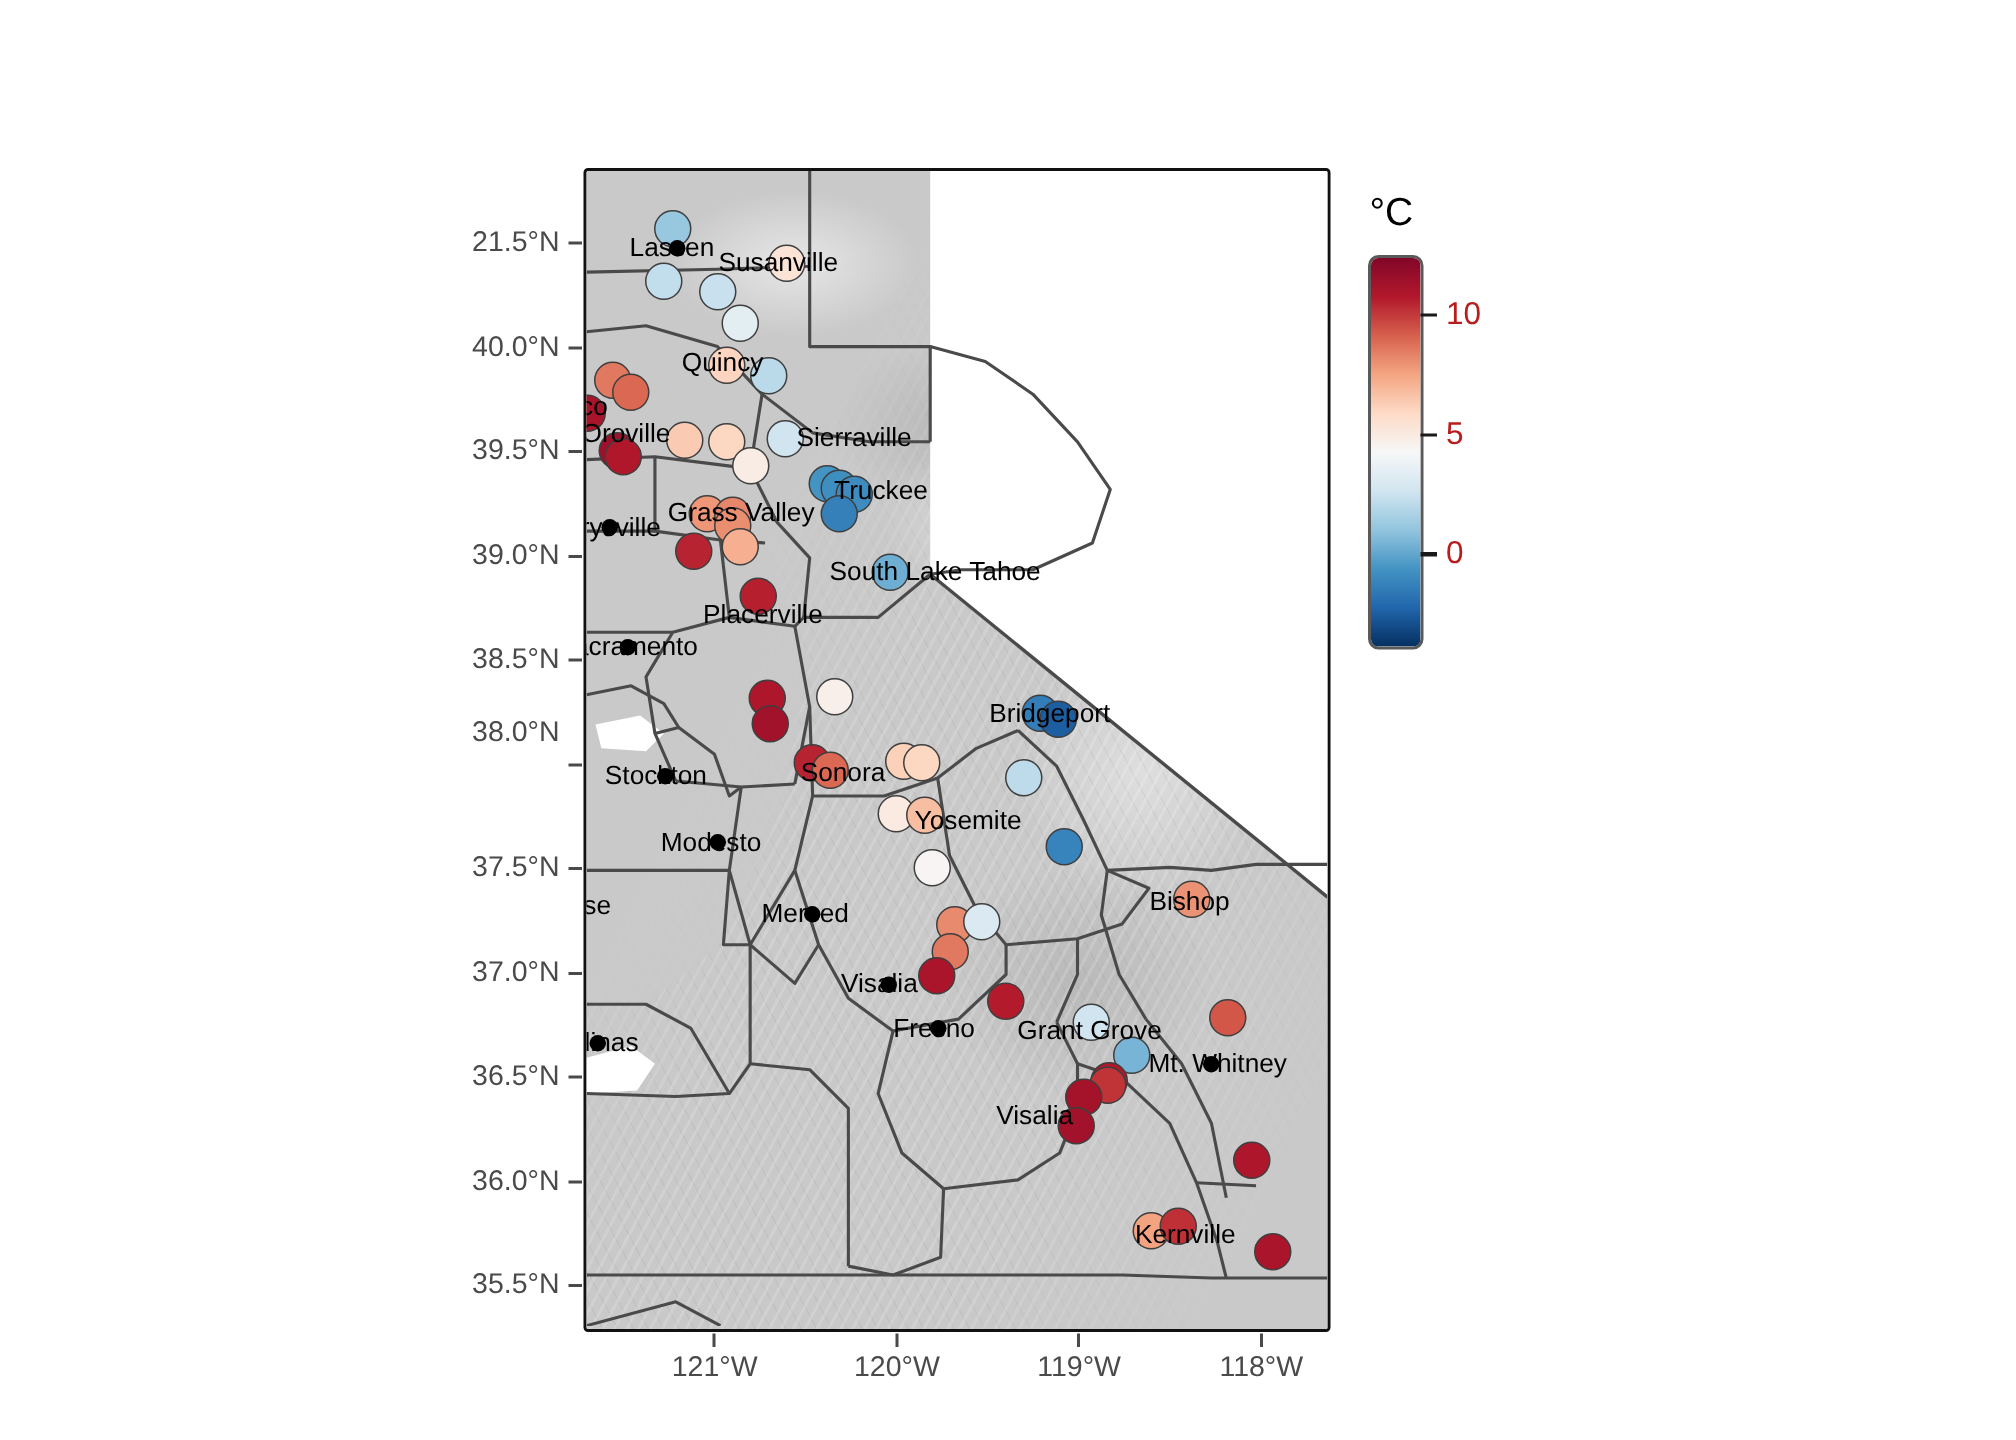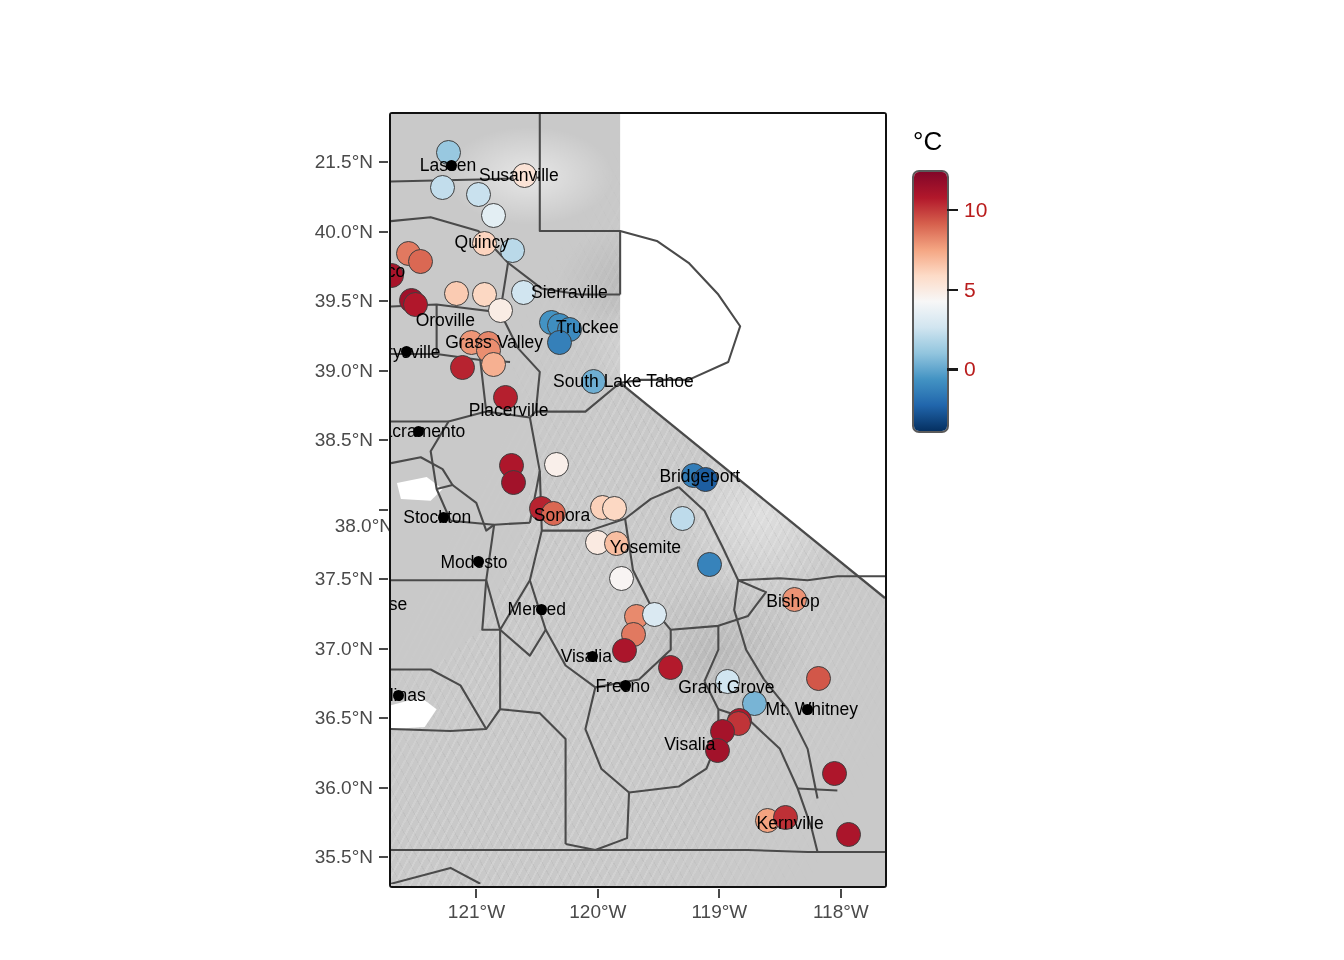--- a/index.html
+++ b/index.html
@@ -155,21 +155,21 @@
       <div class="ytick-label" style="left: 0px; width: 373px; text-align: right; top: 162.065px;">21.5°N</div>
       <div class="ytick-mark" style="left: 379px; top: 161.065px;"></div>
       <div class="ytick-label" style="left: 0px; width: 373px; text-align: right; top: 231.599px;">40.0°N</div>
       <div class="ytick-mark" style="left: 379px; top: 230.599px;"></div>
       <div class="ytick-label" style="left: 0px; width: 373px; text-align: right; top: 301.133px;">39.5°N</div>
       <div class="ytick-mark" style="left: 379px; top: 300.133px;"></div>
       <div class="ytick-label" style="left: 0px; width: 373px; text-align: right; top: 370.667px;">39.0°N</div>
       <div class="ytick-mark" style="left: 379px; top: 369.667px;"></div>
       <div class="ytick-label" style="left: 0px; width: 373px; text-align: right; top: 440.201px;">38.5°N</div>
       <div class="ytick-mark" style="left: 379px; top: 439.201px;"></div>
-      <div class="ytick-label" style="left: 0px; width: 373px; text-align: right; top: 526px; padding-left: 20px;">38.0°N</div>
+      <div class="ytick-label" style="left: 0px; width: 373px; text-align: right; top: 489px;">38.0°N</div>
       <div class="ytick-mark" style="left: 379px; top: 508.735px;"></div>
       <div class="ytick-label" style="left: 0px; width: 373px; text-align: right; top: 579.269px;">37.5°N</div>
       <div class="ytick-mark" style="left: 379px; top: 578.269px;"></div>
       <div class="ytick-label" style="left: 0px; width: 373px; text-align: right; top: 648.803px;">37.0°N</div>
       <div class="ytick-mark" style="left: 379px; top: 647.803px;"></div>
       <div class="ytick-label" style="left: 0px; width: 373px; text-align: right; top: 718.337px;">36.5°N</div>
       <div class="ytick-mark" style="left: 379px; top: 717.337px;"></div>
       <div class="ytick-label" style="left: 0px; width: 373px; text-align: right; top: 787.871px;">36.0°N</div>
       <div class="ytick-mark" style="left: 379px; top: 786.871px;"></div>
       <div class="ytick-label" style="left: 0px; width: 373px; text-align: right; top: 857.405px;">35.5°N</div>
@@ -316,21 +316,21 @@
           <div class="pt" title="11.1 °C" style="left: 457.917px; top: 720.373px; background: rgb(171, 21, 43);"></div>
         </div>
       <div id="cities">
           <div class="citydot" style="left: 60.7317px; top: 51.4552px;"></div>
           <div class="citylabel" style="left: 28.7317px; top: 51.4552px;">Lassen</div>
           <div class="citylabel" style="left: 87.9659px; top: 61.19px;">Susanville</div>
           <div class="citylabel" style="left: 63.5268px; top: 127.943px;">Quincy</div>
           <div class="citylabel" style="left: 139.976px; top: 178.007px;">Sierraville</div>
           <div class="citylabel" style="left: 165.054px; top: 212.774px;">Truckee</div>
           <div class="citylabel" style="left: -30.5756px; top: 157.147px;">Chico</div>
-          <div class="citylabel" style="left: -3.35122px; top: 206px; margin-left: 28px;">Oroville</div>
+          <div class="citylabel" style="left: -3.35122px; top: 175px;">Oroville</div>
           <div class="citylabel" style="left: 54.1659px; top: 228.072px;">Grass Valley</div>
           <div class="citydot" style="left: 15.7902px; top: 237.806px;"></div>
           <div class="citylabel" style="left: -28.2098px; top: 237.806px;">Marysville</div>
           <div class="citylabel" style="left: 162.059px; top: 267.011px;">South Lake Tahoe</div>
           <div class="citylabel" style="left: 77.7463px; top: 296.215px;">Placerville</div>
           <div class="citydot" style="left: 27.9366px; top: 317.075px;"></div>
           <div class="citylabel" style="left: -20.0634px; top: 317.075px;">Sacramento</div>
           <div class="citydot" style="left: 52.2293px; top: 403.297px;"></div>
           <div class="citylabel" style="left: 12.2293px; top: 403.297px;">Stockton</div>
           <div class="citydot" style="left: 87.4537px; top: 447.799px;"></div>

